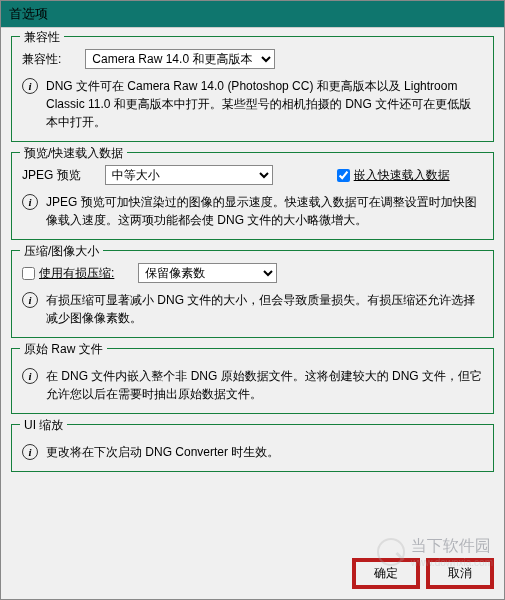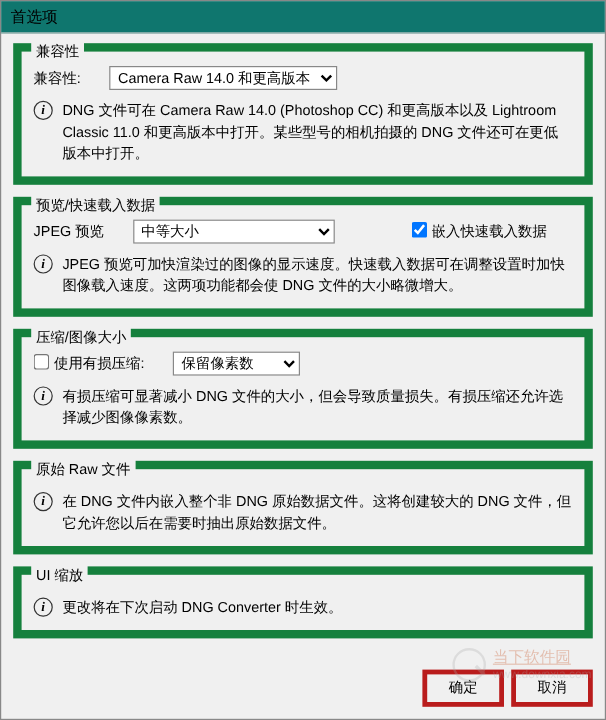--- a/index.html
+++ b/index.html
@@ -26,21 +26,21 @@
   padding: 4px 8px;
   font-size: 13px;
   border-bottom: 1px solid #ccc;
 }
 .content {
   padding: 8px 10px 0 10px;
   flex: 1;
   overflow: hidden;
 }
 .group {
-  border: 7px solid #15803d;
+  border: 1px solid #15803d;
   margin-bottom: 10px;
   padding: 12px 10px 10px 10px;
   position: relative;
 }
 .group-title {
   position: absolute;
   top: -8px;
   left: 8px;
   background: #f0f0f0;
   padding: 0 4px;
@@ -83,21 +83,23 @@
   font-weight: bold;
   font-size: 11px;
   margin-top: 1px;
 }
 .info-text {
   line-height: 1.5;
   flex: 1;
 }
 .checkbox-wrap {
   display: flex;
+  align-items: center;
   gap: 4px;
+  text-decoration: underline;
 }
 input[type="checkbox"] {
   width: 13px;
   height: 13px;
 }
 .button-row {
   display: flex;
   justify-content: flex-end;
   gap: 6px;
   padding: 6px 10px 10px 0;
@@ -131,23 +133,22 @@
   content: "";
   position: absolute;
   right: -2px;
   bottom: 6px;
   width: 10px;
   height: 3px;
   background: #aaa;
   transform: rotate(45deg);
 }
 .watermark-text-cn {
-  font-size: 13px;
-  color: #c2410c;
-  text-decoration: underline;
+  font-size: 16px;
+  color: #0f172a;
 }
 .watermark-text-url {
   font-size: 10px;
   color: #aaa;
 }
 </style>
 </head>
 <body>
 
 <div class="window">
@@ -187,21 +188,21 @@
       </div>
     </div>
 
     <div class="group">
       <div class="group-title">压缩/图像大小</div>
       <div class="row">
         <div class="checkbox-wrap">
           <input type="checkbox" style="">
           <span>使用有损压缩:</span>
         </div>
-        <select style="width:106px">
+        <select style="width:139px">
           <option>保留像素数</option>
         </select>
       </div>
       <div class="info-row">
         <div class="info-icon">i</div>
         <div class="info-text">有损压缩可显著减小 DNG 文件的大小，但会导致质量损失。有损压缩还允许选择减少图像像素数。</div>
       </div>
     </div>
 
     <div class="group">

